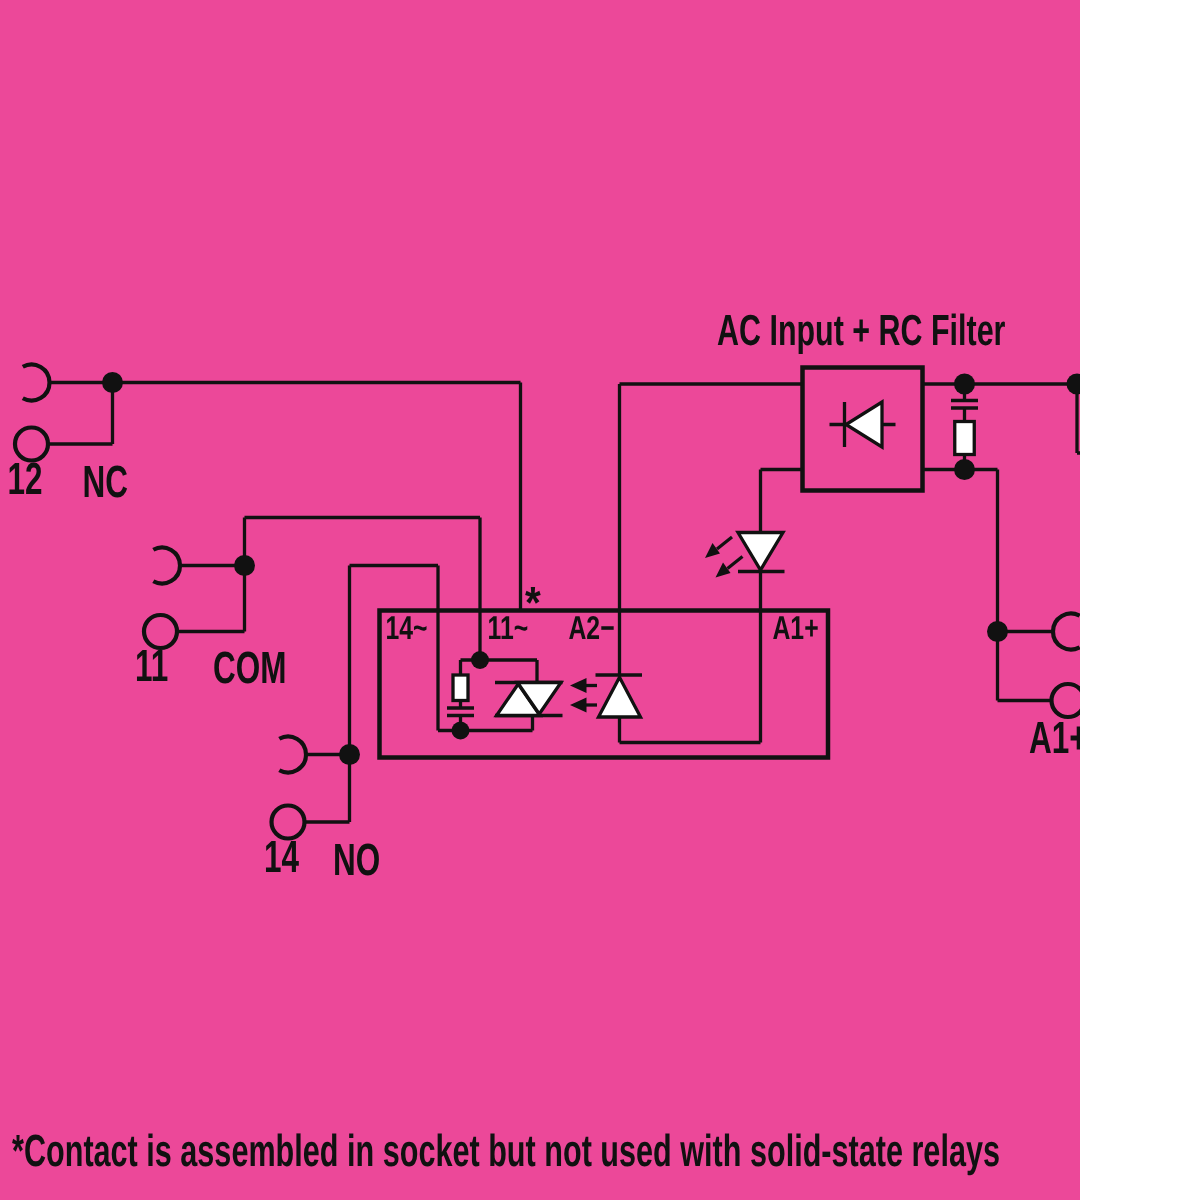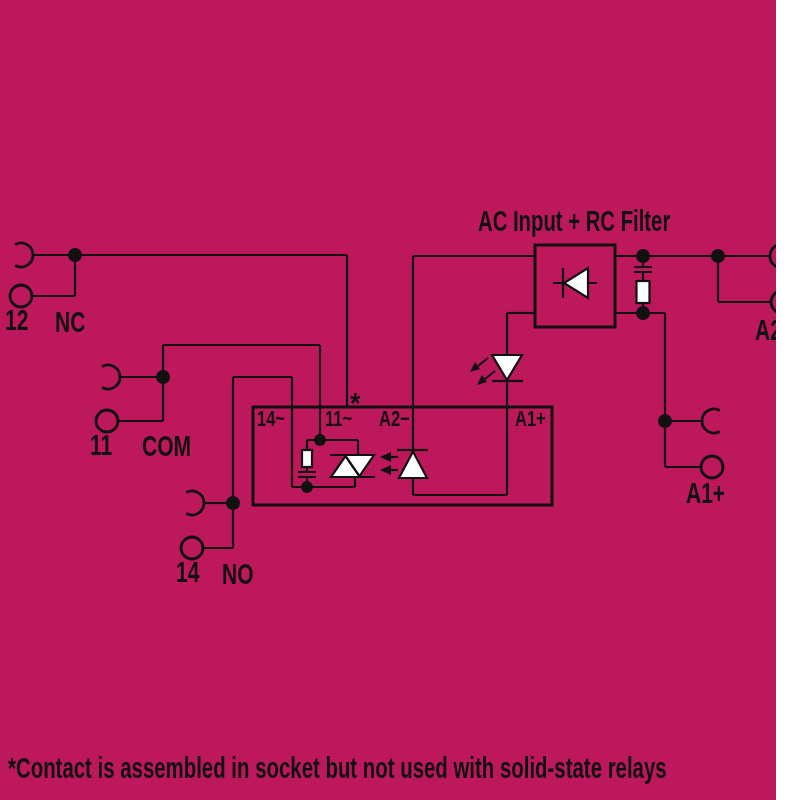--- a/index.html
+++ b/index.html
@@ -1,17 +1,17 @@
 <!DOCTYPE html>
 <html><head>
 <meta charset="utf-8">
 <style>
   html,body { margin:0; padding:0; background:#fff; }
   .stage {
-    position:relative; width:776px; height:800px; background:#be185d;
+    position:relative; width:720px; height:800px; background:#ec4899;
     font-family:"Liberation Sans", sans-serif; overflow:hidden;
   }
   svg.schem { position:absolute; left:0; top:0; }
   .lbl {
     position:absolute; color:#111; font-weight:700; line-height:1;
     white-space:nowrap; transform-origin:left top; transform:scaleX(0.70);
   }
   .sz30 { font-size:30px; }
   .sz29 { font-size:29px; }
   .pin  { font-size:22px; transform:scaleX(0.75); }

